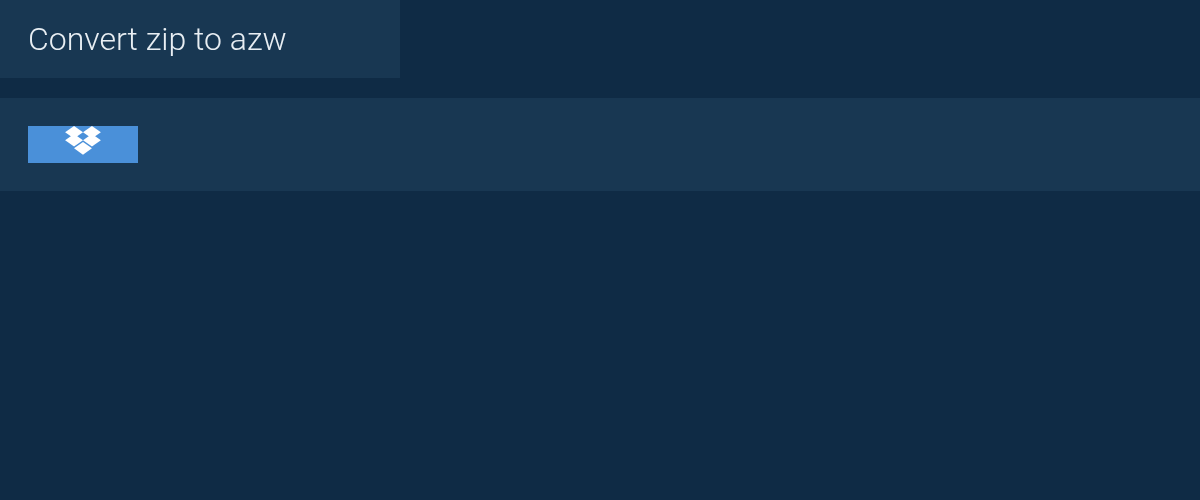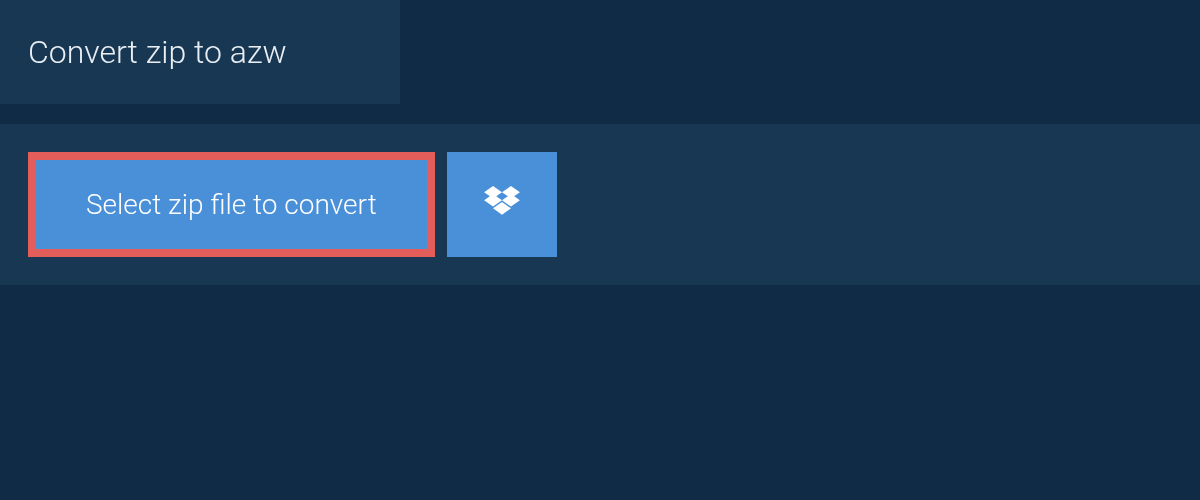--- a/index.html
+++ b/index.html
@@ -9,21 +9,21 @@
     }
     body {
       width: 1200px;
       height: 500px;
       background: #0f2b45;
       font-family: -apple-system, BlinkMacSystemFont, "Segoe UI", Roboto, "Helvetica Neue", Arial, sans-serif;
       overflow: hidden;
     }
     .header {
       background: #183752;
-      padding: 33px 28px;
+      padding: 20px 28px;
       display: inline-block;
       min-width: 400px;
     }
     .header-title {
       color: #e8eef3;
       font-size: 32px;
       font-weight: 300;
     }
     .content-panel {
       background: #183752;
@@ -67,23 +67,20 @@
 <body>
 
 
 
 <div class="header">
   <h1 class="header-title">Convert zip to azw</h1>
 </div>
 
 <div class="content-panel">
   <div class="button-row">
-    <button class="select-file-button">
-      <span>Select zip file to convert</span>
-    </button>
     <button class="dropbox-button">
       <span>
         <svg class="dropbox-icon" viewBox="0 0 40 38" fill="#ffffff">
           <path d="M10 0 L20 7 L10 14 L0 7 Z"></path>
           <path d="M30 0 L40 7 L30 14 L20 7 Z"></path>
           <path d="M0 16 L10 23 L20 16 L10 9 Z"></path>
           <path d="M20 16 L30 23 L40 16 L30 9 Z"></path>
           <path d="M10 25 L20 32 L30 25 L20 18 Z"></path>
         </svg>
       </span>

